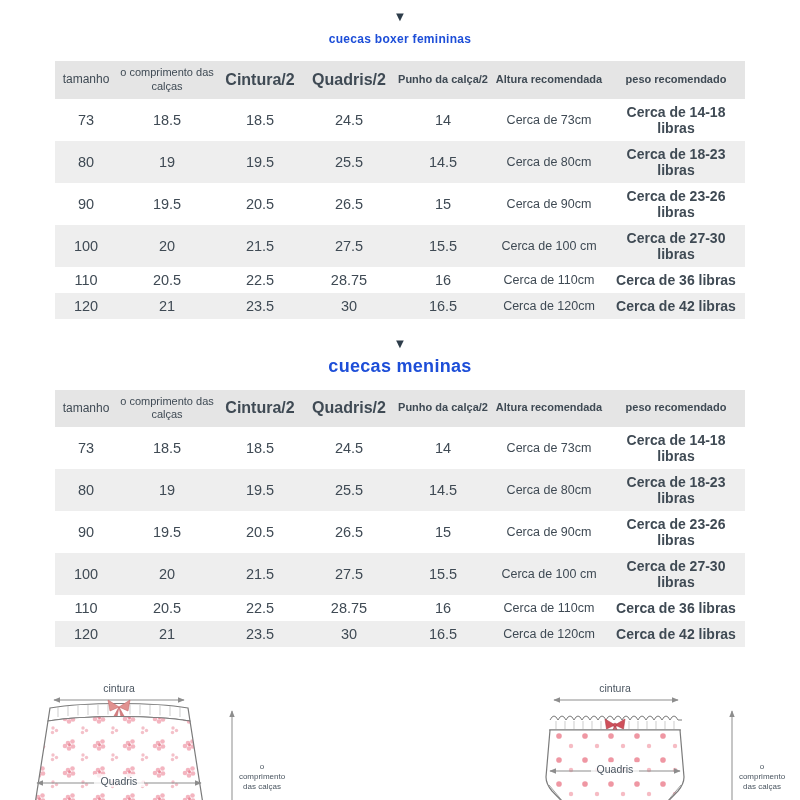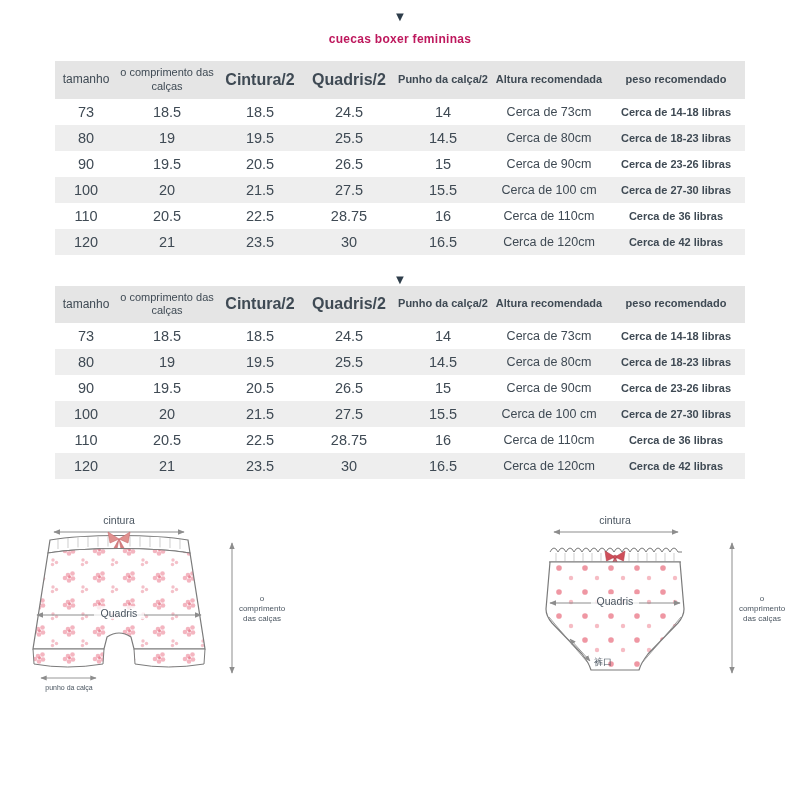--- a/index.html
+++ b/index.html
@@ -5,34 +5,34 @@
   * { margin:0; padding:0; box-sizing:border-box; }
   html,body { background:#ffffff; }
   body {
     width:800px; height:800px; overflow:hidden;
     font-family:"Liberation Sans", sans-serif;
     color:#3f4a54;
   }
   .page { width:800px; height:800px; padding-top:10px; }
 
   .tri { text-align:center; font-size:13px; line-height:1; color:#2e3d4a; }
-  .section-title { text-align:center; color:#be185d; }
+  .section-title { text-align:center; color:#1d4ed8; }
   .section-title.small { font-size:12px; font-weight:700; margin:9px 0 15px; letter-spacing:.3px; }
   .section-title.big   { font-size:18px; font-weight:700; margin:6px 0 13px; letter-spacing:.3px; }
 
   .size-table { width:690px; margin:0 auto; border-collapse:collapse; table-layout:fixed; }
   .size-table thead tr { background:#e5e5e5; }
   .size-table tbody tr:nth-child(even) { background:#eeeeee; }
   .size-table th { text-align:center; vertical-align:middle; font-weight:400; font-size:11px; line-height:1.25; padding:5px 2px; }
   .size-table th:nth-child(1) { font-size:12px;text-align:center; }
   .size-table th:nth-child(3), .size-table th:nth-child(4) { font-size:16px; font-weight:600; }
   .size-table th:nth-child(5), .size-table th:nth-child(6), .size-table th:nth-child(7) { font-weight:700; }
   .size-table td { text-align:center; vertical-align:middle; font-size:14.5px; padding:5px 2px; }
   .size-table td:nth-child(6) { font-size:12.5px; font-weight:400; }
-  .size-table td:nth-child(7) { font-size:11px;  font-weight:700; }
+  .size-table td:nth-child(7) { font-size:14px;  font-weight:700; }
 
   .section-girls { margin-top:18px; }
 
   .diagrams { margin-top:34px; display:flex; justify-content:space-between; gap:36px; }
   svg text { font-family:"Liberation Sans", sans-serif; fill:#4a5560; }
 </style>
 </head>
 <body>
 
 <div class="page">
@@ -115,20 +115,21 @@
             <td>16.5</td>
             <td>Cerca de 120cm</td>
             <td>Cerca de 42 libras</td>
           </tr>
         </tbody>
     </table>
   </section>
 
   <section class="section-girls">
     <div class="tri">▼</div>
+    <h2 class="section-title big">cuecas meninas</h2>
     <table class="size-table">
       <colgroup>
         <col style="width:62px">
           <col style="width:100px">
           <col style="width:86px">
           <col style="width:92px">
         <col style="width:96px">
           <col style="width:116px">
           <col style="width:138px">
       </colgroup>

